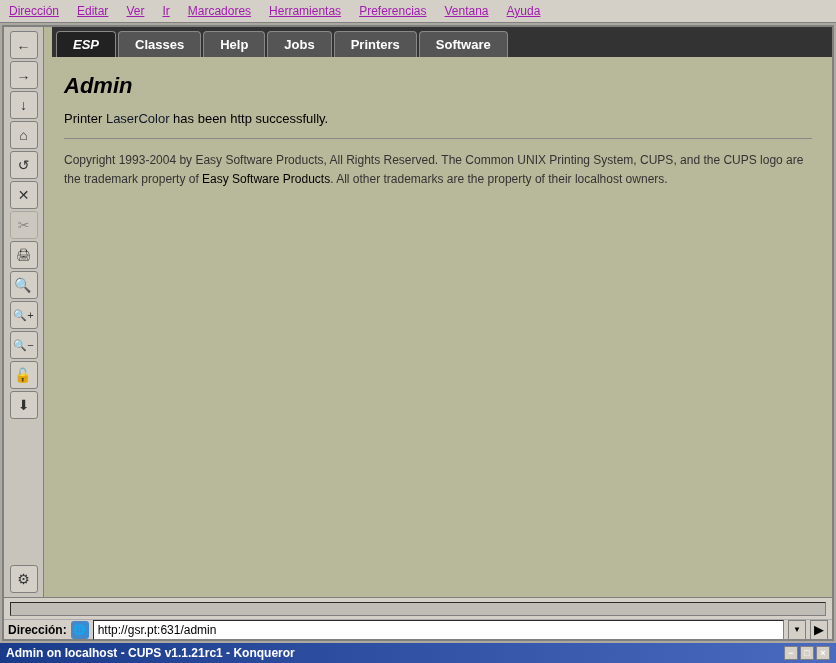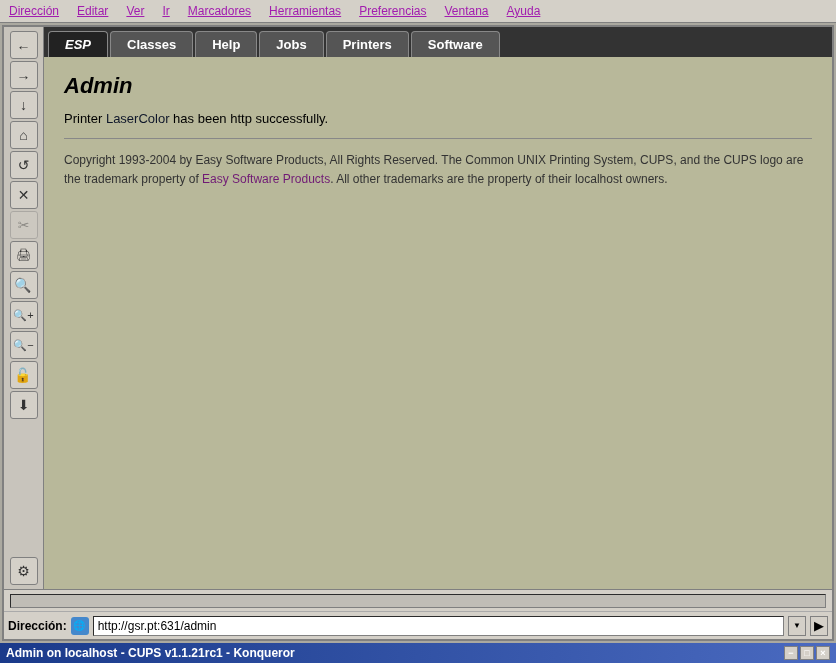--- a/index.html
+++ b/index.html
@@ -80,20 +80,21 @@
       flex-direction: column;
       overflow: hidden;
     }
 
     
     .nav-tabs {
       display: flex;
       background: #333;
       padding: 4px 4px 0 4px;
       gap: 2px;
+      margin-left: 8px;
     }
     .nav-tab {
       padding: 5px 16px;
       cursor: pointer;
       font-size: 13px;
       font-weight: bold;
       color: #fff;
       background: #555;
       border-radius: 4px 4px 0 0;
       border: 1px solid #888;
@@ -166,21 +167,21 @@
     }
 
     
     .address-bar {
       display: flex;
       align-items: center;
       background: #d4d0c8;
       border-top: 1px solid #aaa;
       padding: 2px 4px;
       gap: 4px;
-      height: 28px;
+      height: 20px;
     }
     .address-label {
       font-size: 12px;
       font-weight: bold;
       color: #000;
     }
     .address-icon {
       width: 18px;
       height: 18px;
       background: #4488cc;
@@ -299,21 +300,21 @@
       <div class="page-body">
         <div class="page-title">Admin</div>
 
         <p class="success-msg">
           <span>Printer </span><a href="#" style="color:#0f172a;">LaserColor</a><span> has been http successfully.</span>
         </p>
 
         <hr class="divider">
 
         <p class="copyright">
-          <span>Copyright 1993-2004 by Easy Software Products, All Rights Reserved. The Common UNIX Printing System, CUPS, and the CUPS logo are the trademark property of </span><a href="#" style="color:#701a75;">Easy Software Products</a><span>. All other trademarks are the property of their localhost owners.</span>
+          <span>Copyright 1993-2004 by Easy Software Products, All Rights Reserved. The Common UNIX Printing System, CUPS, and the CUPS logo are the trademark property of </span><a href="#" style="color:#000000;">Easy Software Products</a><span>. All other trademarks are the property of their localhost owners.</span>
         </p>
       </div>
     </div>
   </div>
 
   <div class="status-bar">
     <div class="status-progress"></div>
   </div>
 
   <div class="address-bar">

